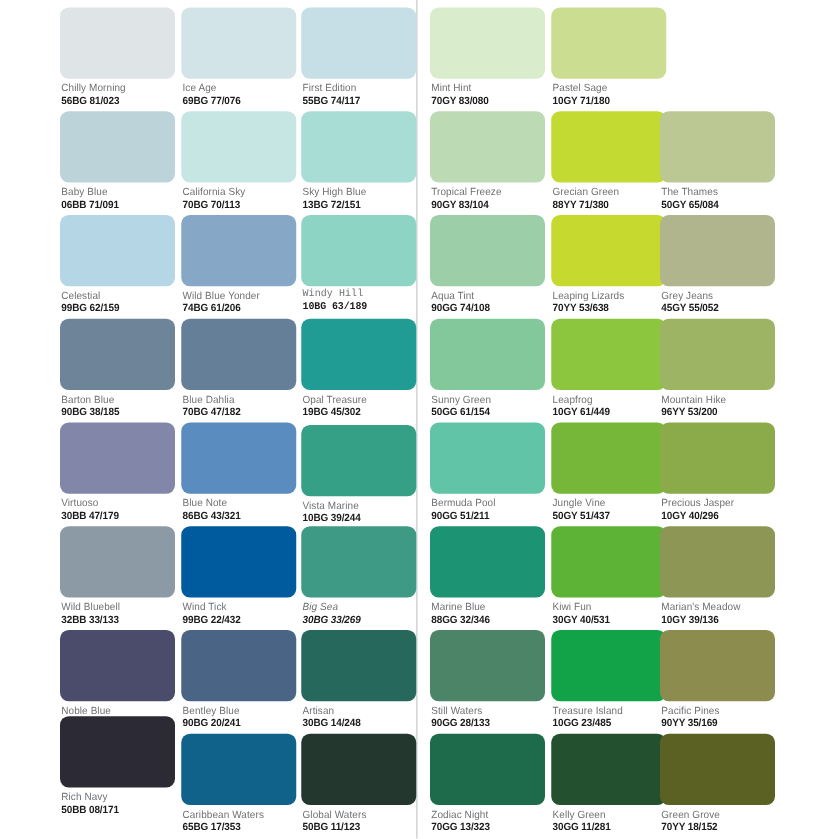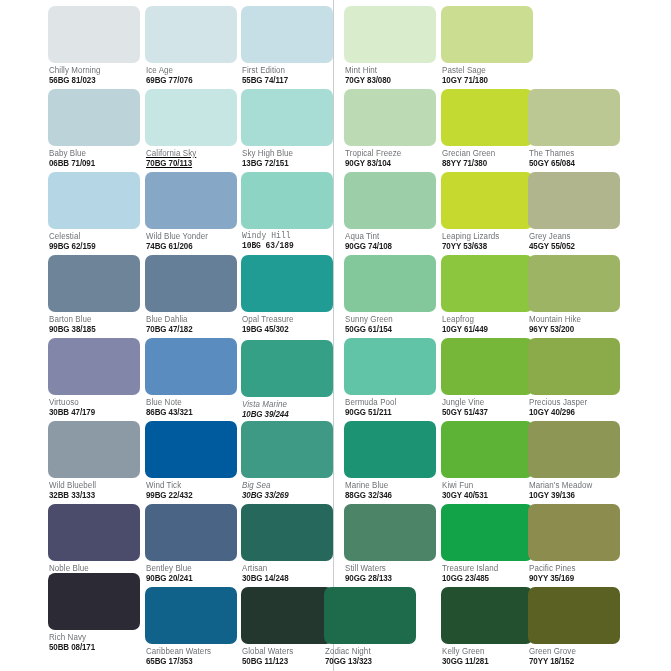--- a/index.html
+++ b/index.html
@@ -122,21 +122,21 @@
           <span class="code">10GY 71/180</span>
         </div>
       </div>
       <div class="cell" style="left: 48px; top: 89px;">
         <div class="chip" style="background: rgb(188, 211, 218);"></div>
         <div class="label">
           <span class="name">Baby Blue</span>
           <span class="code">06BB 71/091</span>
         </div>
       </div>
-      <div class="cell" style="left: 145px; top: 89px; text-decoration: underline;">
+      <div class="cell" style="left: 145px; top: 89px;">
         <div class="chip" style="background: rgb(198, 230, 228);"></div>
         <div class="label">
           <span class="name">California Sky</span>
           <span class="code">70BG 70/113</span>
         </div>
       </div>
       <div class="cell" style="left: 241px; top: 89px;">
         <div class="chip" style="background: rgb(168, 221, 214);"></div>
         <div class="label">
           <span class="name">Sky High Blue</span>
@@ -255,21 +255,21 @@
           <span class="code">30BB 47/179</span>
         </div>
       </div>
       <div class="cell" style="left: 145px; top: 338px;">
         <div class="chip" style="background: rgb(90, 140, 192);"></div>
         <div class="label">
           <span class="name">Blue Note</span>
           <span class="code">86BG 43/321</span>
         </div>
       </div>
-      <div class="cell" style="left: 241px; top: 340px; font-style: italic;">
+      <div class="cell" style="left: 241px; top: 340px;">
         <div class="chip" style="background: rgb(54, 160, 134);"></div>
         <div class="label">
           <span class="name">Vista Marine</span>
           <span class="code">10BG 39/244</span>
         </div>
       </div>
       <div class="cell" style="left: 344px; top: 338px;">
         <div class="chip" style="background: rgb(98, 196, 166);"></div>
         <div class="label">
           <span class="name">Bermuda Pool</span>
@@ -388,21 +388,21 @@
           <span class="code">65BG 17/353</span>
         </div>
       </div>
       <div class="cell" style="left: 241px; top: 587px;">
         <div class="chip" style="background: rgb(35, 55, 47);"></div>
         <div class="label">
           <span class="name">Global Waters</span>
           <span class="code">50BG 11/123</span>
         </div>
       </div>
-      <div class="cell" style="left: 324px; top: 587px;">
+      <div class="cell" style="left: 344px; top: 587px;">
         <div class="chip" style="background: rgb(29, 107, 75);"></div>
         <div class="label">
           <span class="name">Zodiac Night</span>
           <span class="code">70GG 13/323</span>
         </div>
       </div>
       <div class="cell" style="left: 441px; top: 587px;">
         <div class="chip" style="background: rgb(35, 80, 47);"></div>
         <div class="label">
           <span class="name">Kelly Green</span>

